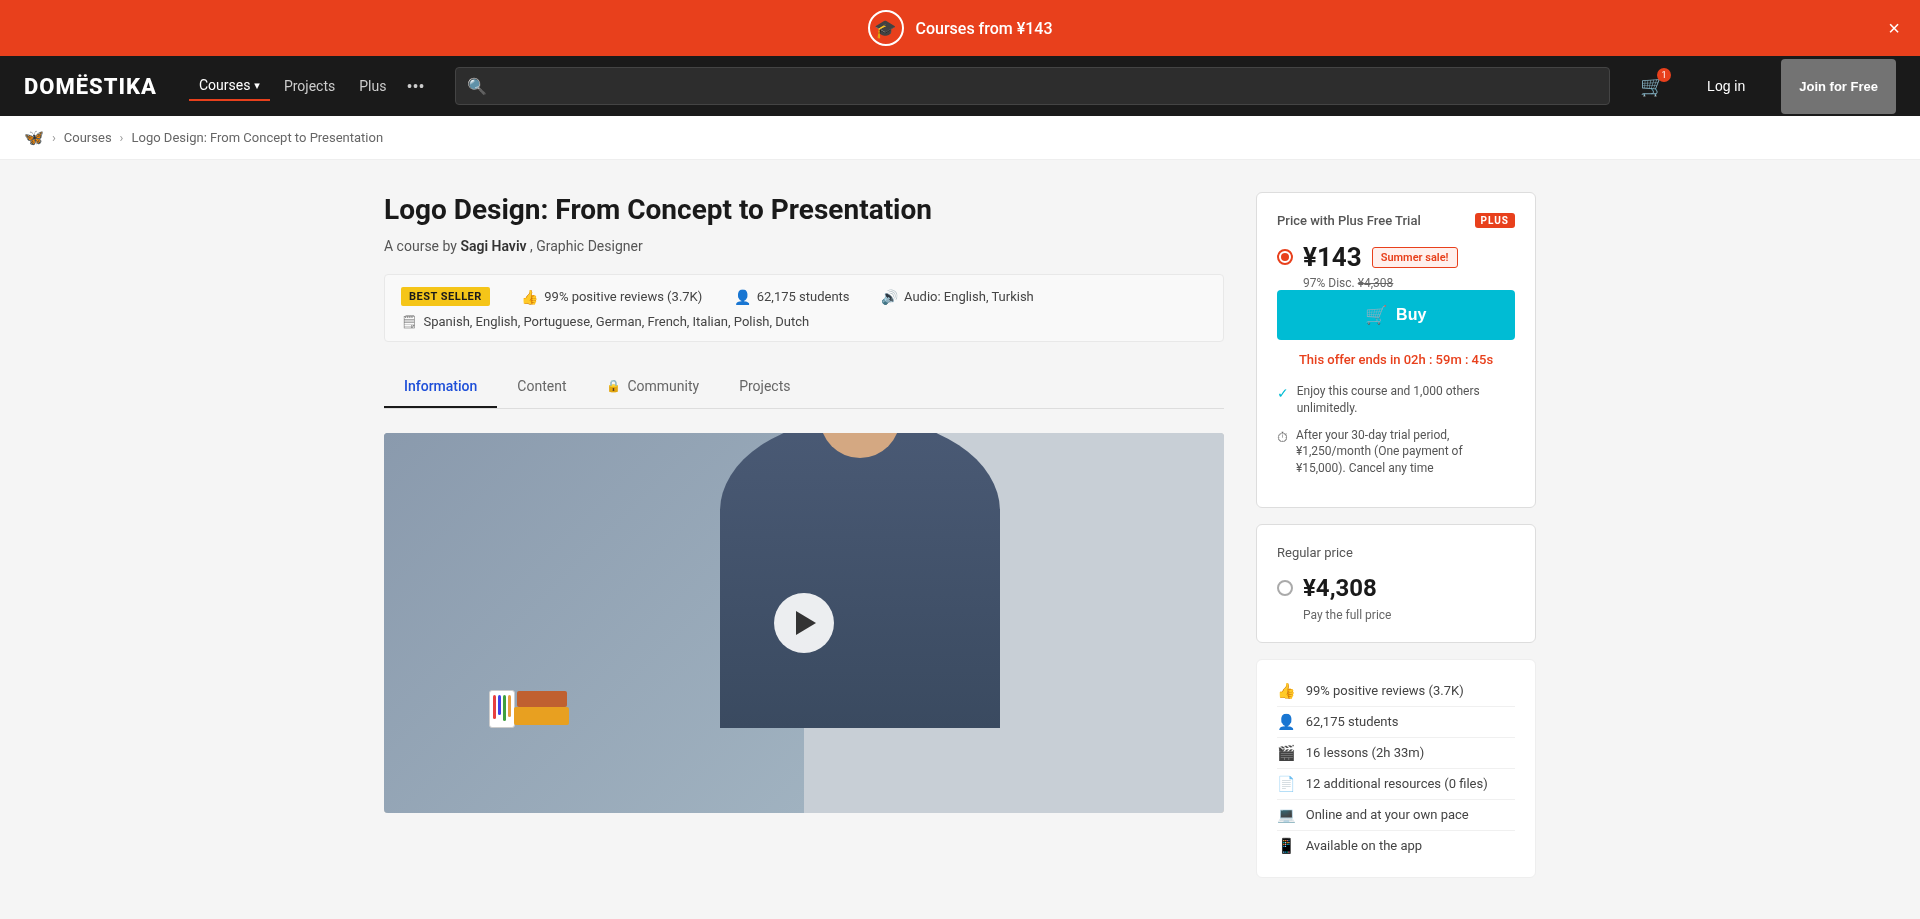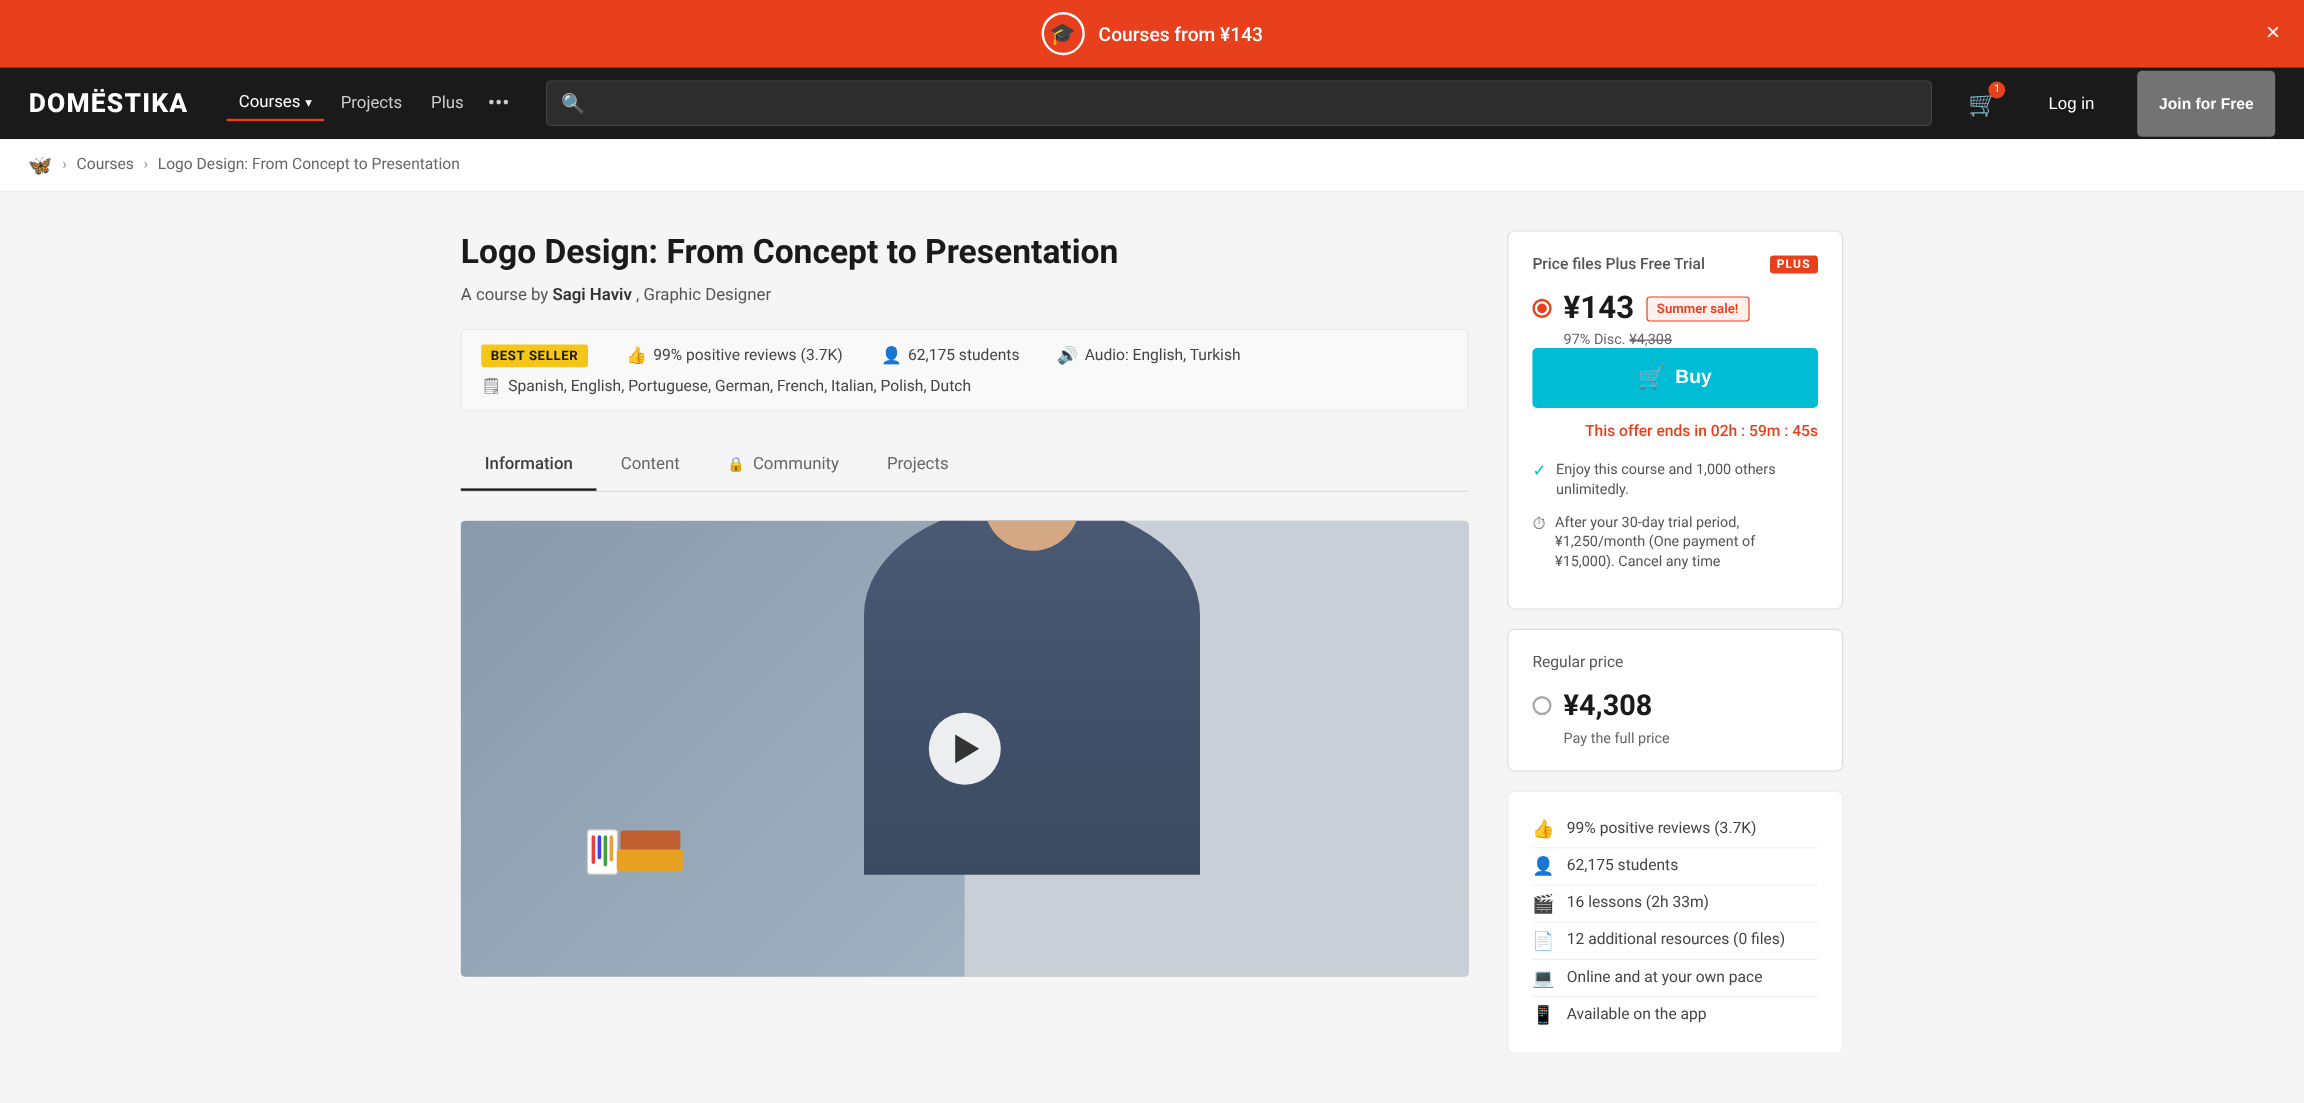--- a/index.html
+++ b/index.html
@@ -245,21 +245,21 @@
       font-size: 14px;
       color: #666;
       cursor: pointer;
       border-bottom: 2px solid transparent;
       display: flex;
       align-items: center;
       gap: 6px;
       text-decoration: none;
     }
     .tab-item.active {
-      color: #404040;
+      color: #1d4ed8;
       border-bottom: 2px solid #1a1a1a;
       font-weight: 500;
     }
     .tab-lock { font-size: 12px; color: #999; }
 
     
     .video-container {
       border-radius: 4px;
       overflow: hidden;
       position: relative;
@@ -383,21 +383,21 @@
       cursor: pointer;
       display: flex;
       align-items: center;
       justify-content: center;
       gap: 8px;
       margin-bottom: 12px;
     }
     .cart-icon-white { font-size: 18px; }
 
     .offer-timer {
-      text-align: right;
+      text-align: center;
       color: #e8401c;
       font-size: 13px;
       font-weight: 500;
       margin-bottom: 16px;
     }
 
     .benefit-item {
       display: flex;
       align-items: flex-start;
       gap: 8px;
@@ -596,21 +596,21 @@
         </button>
       </div>
     </div>
 
   </div>
 
   <div class="pricing-sidebar">
 
     <div class="price-card">
       <div class="price-card-header">
-        <span class="price-card-title">Price files Plus Free Trial</span>
+        <span class="price-card-title">Price with Plus Free Trial</span>
         <span class="plus-badge">PLUS</span>
       </div>
 
       <div class="price-row">
         <div class="radio-btn">
           <div class="radio-inner"></div>
         </div>
         <span class="price-main">¥143</span>
         <span class="summer-sale-tag">Summer sale!</span>
       </div>

